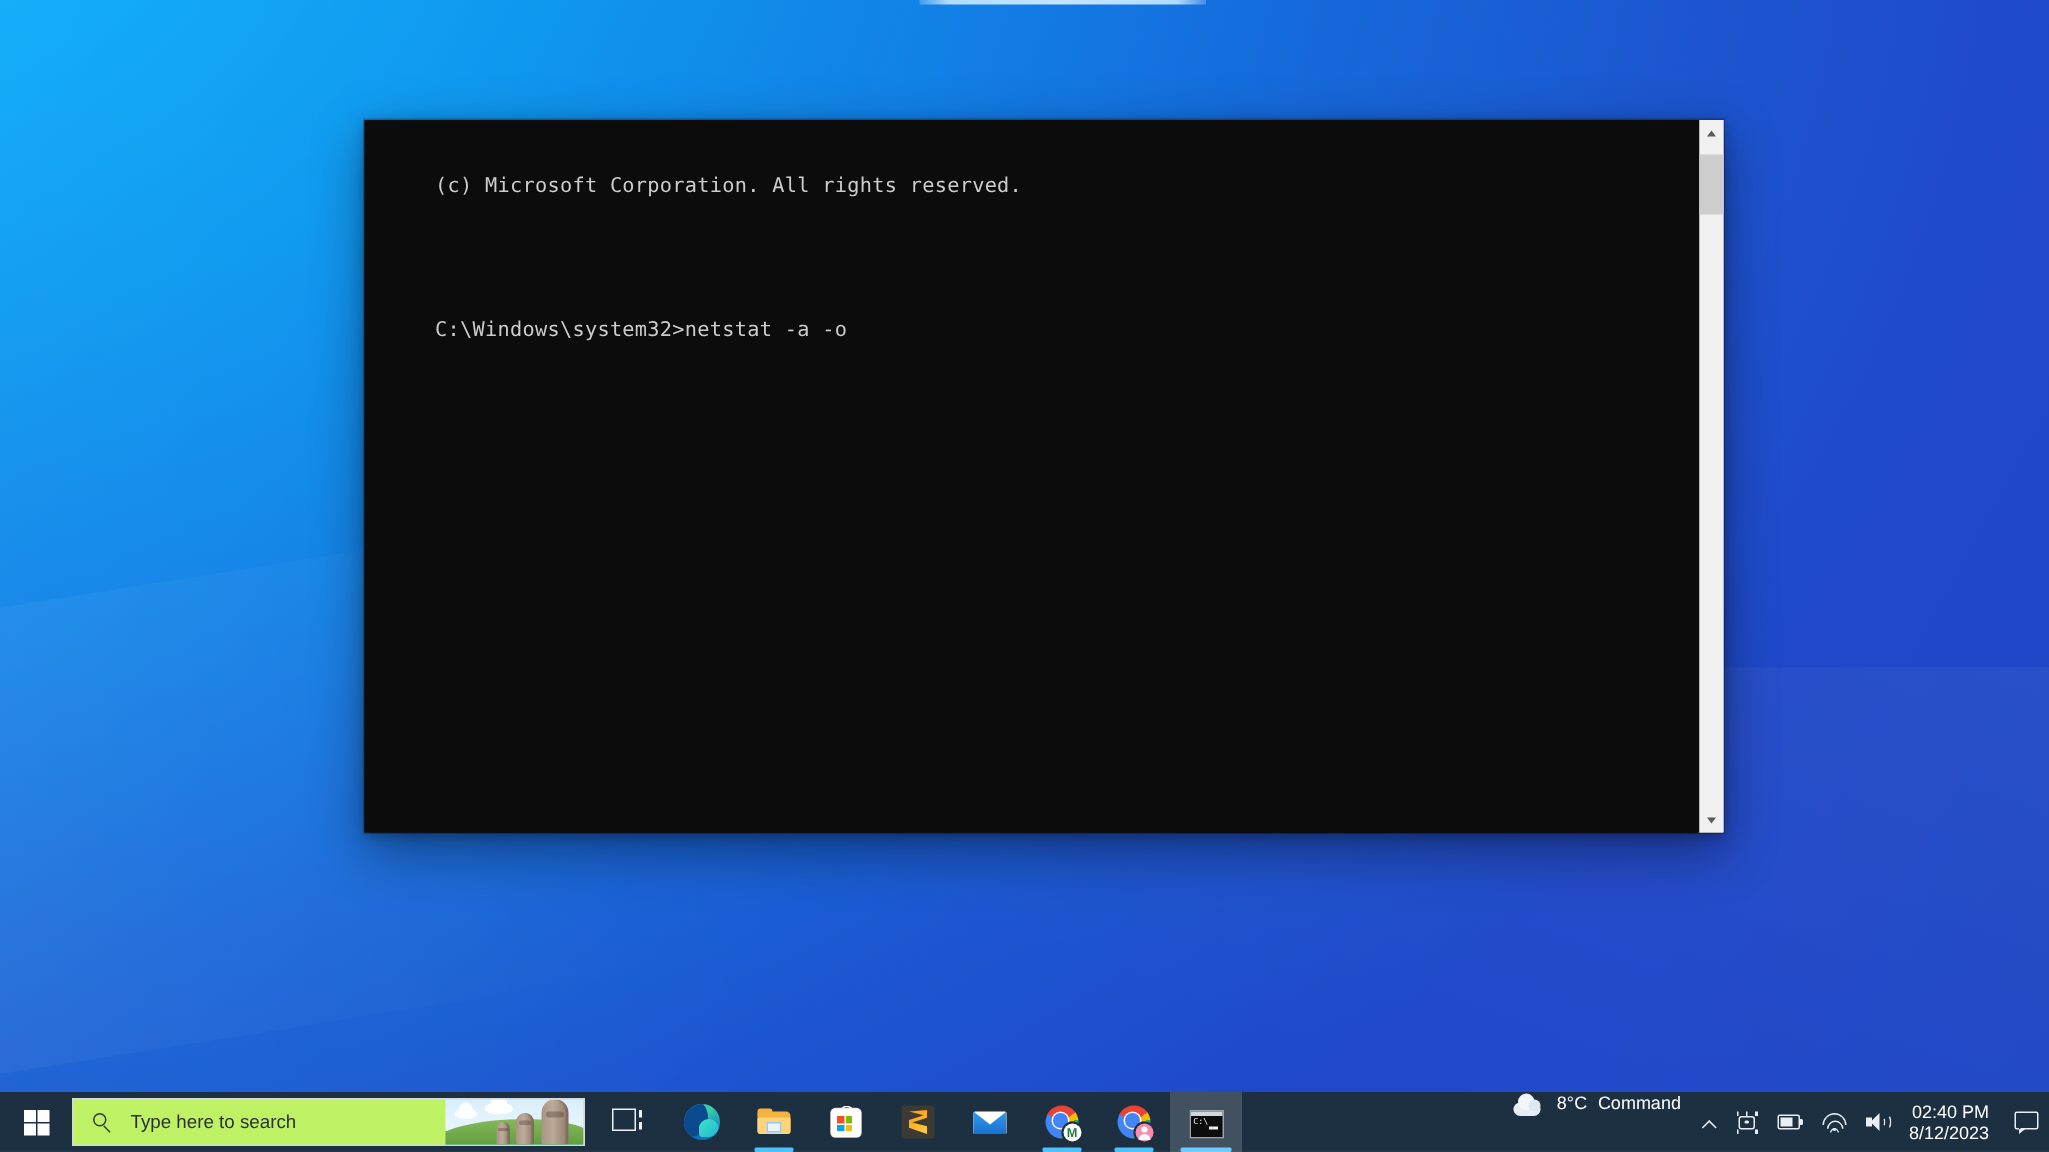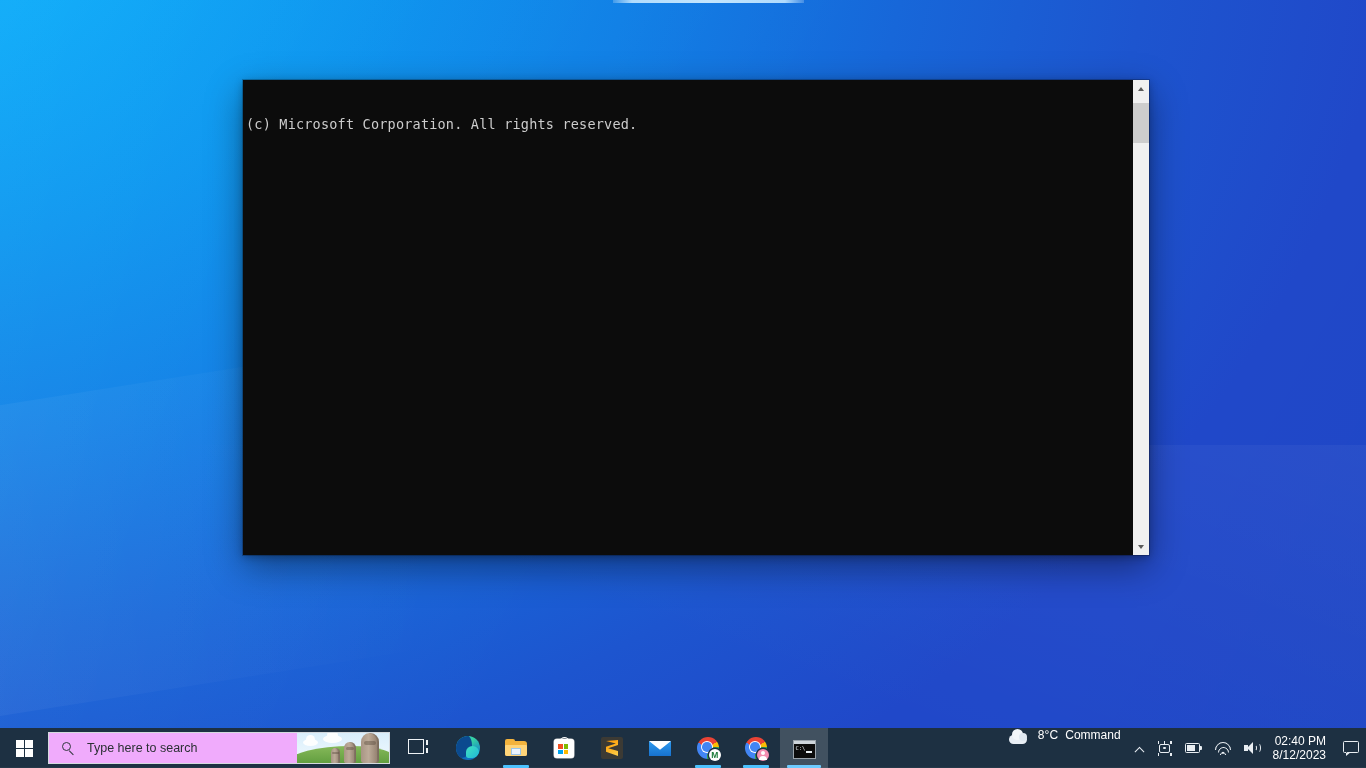--- a/index.html
+++ b/index.html
@@ -77,21 +77,21 @@
   }
   .gMin { width:10px; height:1px; background:#1a1a1a; display:block; }
   .gMax { width:10px; height:10px; border:1px solid #1a1a1a; display:block; }
   .gClose { width:11px; height:11px; position:relative; display:block; }
   .gClose::before, .gClose::after {
     content:""; position:absolute; left:-1px; top:5px; width:13px; height:1px; background:#1a1a1a;
   }
   .gClose::before { transform:rotate(45deg); }
   .gClose::after  { transform:rotate(-45deg); }
 
-  #cmdBody { flex:1 1 auto; display:flex; min-height:0; background:#0c0c0c; }
+  #cmdBody { flex:1 1 auto; display:flex; min-height:0; background:#0c0c0c;padding-left:44px; }
   #cmdConsole {
     flex:1 1 auto; background:#0c0c0c; color:#cccccc;
     font-family:"DejaVu Sans Mono","Liberation Mono",monospace;
     font-size:13.5px; line-height:16px; letter-spacing:0.2px;
     padding:4px 0 0 3px; white-space:pre; overflow:hidden;
   }
   #cmdConsole .line { height:16px; }
   #cmdConsole .blank { height:16px; }
 
   
@@ -116,21 +116,21 @@
     box-shadow:0 -1px 0 rgba(255,255,255,0.04) inset;
   }
   #startBtn {
     width:48px; height:40px; display:flex; align-items:center; justify-content:center; flex:0 0 48px;
   }
   .winLogo { width:17px; height:17px; display:grid; grid-template-columns:8px 8px; grid-template-rows:8px 8px; gap:1.4px; }
   .winLogo i { background:#ffffff; display:block; }
 
   
   #searchBox {
-    width:342px; height:32px; margin-left:0; background:#f0abfc;
+    width:342px; height:32px; margin-left:0; background:#bef264;
     display:flex; align-items:center; position:relative; overflow:hidden; flex:0 0 342px;
     border:1px solid #d4d9de;
   }
   #searchIconWrap { width:38px; height:32px; display:flex; align-items:center; justify-content:center; flex:0 0 38px; z-index:3; }
   .magGlass { width:13px; height:13px; position:relative; display:block; }
   .magGlass .ring {
     position:absolute; left:0; top:0; width:9px; height:9px; border:1.4px solid #31383d; border-radius:50%;
   }
   .magGlass .handle {
     position:absolute; left:7.6px; top:8px; width:6px; height:1.4px; background:#31383d; transform:rotate(45deg); transform-origin:left center;
@@ -325,20 +325,21 @@
 
   <div id="topEdgeStrip"></div>
 
   <div id="cmdWindow">
 
 
     <div id="cmdBody">
       <div id="cmdConsole">
         <div class="line">(c) Microsoft Corporation. All rights reserved.</div>
         <div class="blank"></div>
+        <div class="line">C:\Windows\system32&gt;netstat -a -o</div>
       </div>
 
       <div id="cmdScroll">
         <div class="sbArrow up">
             <span class="chev"></span>
           </div>
         <div id="sbTrack">
           <div id="sbThumb"></div>
         </div>
         <div class="sbArrow down">

